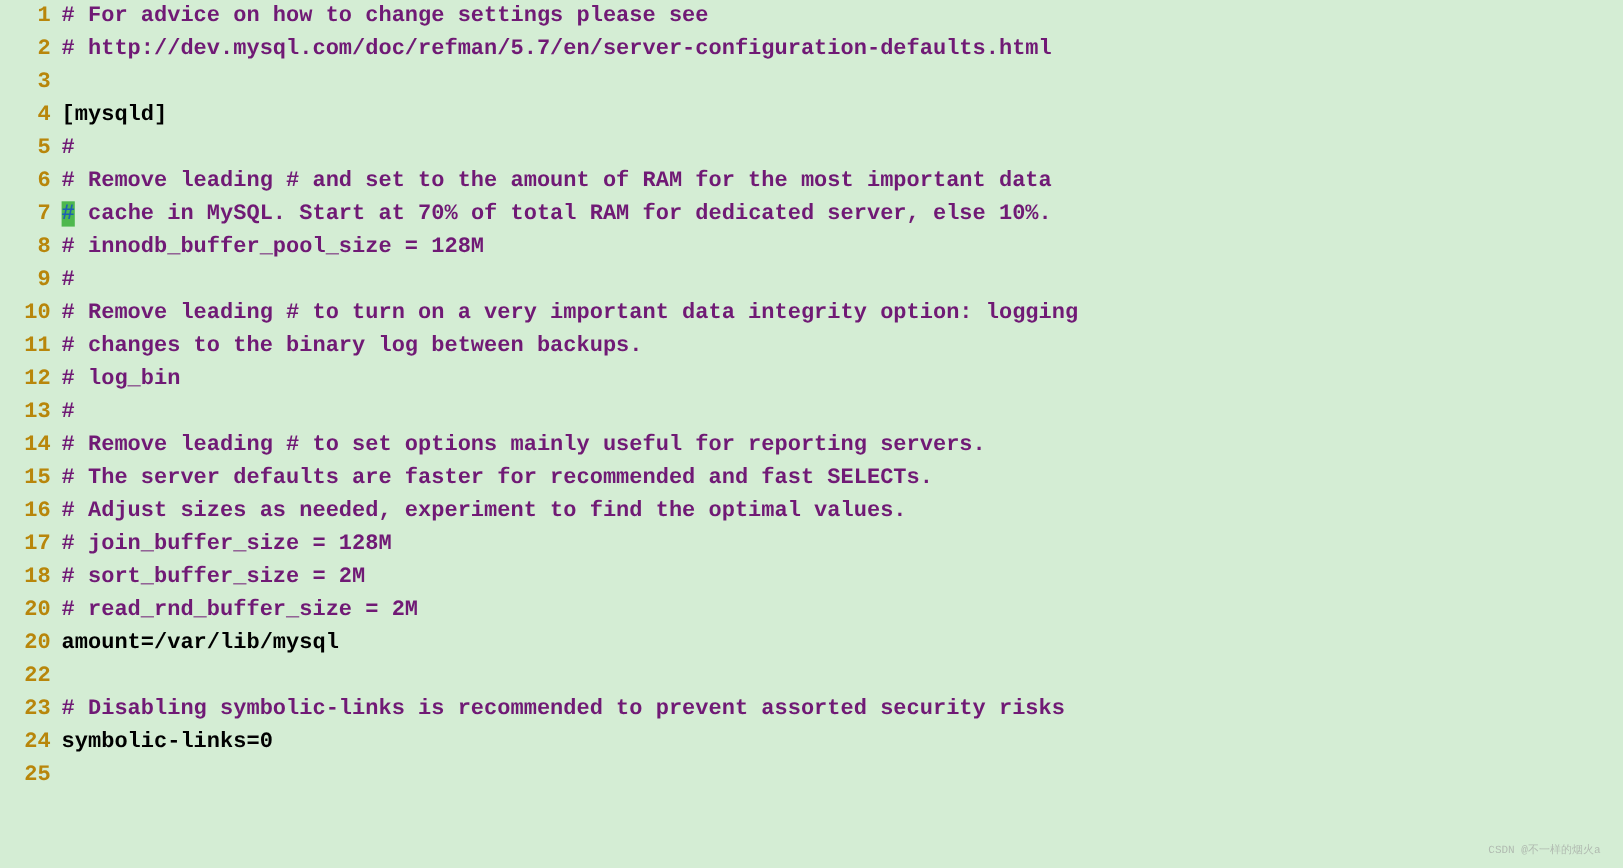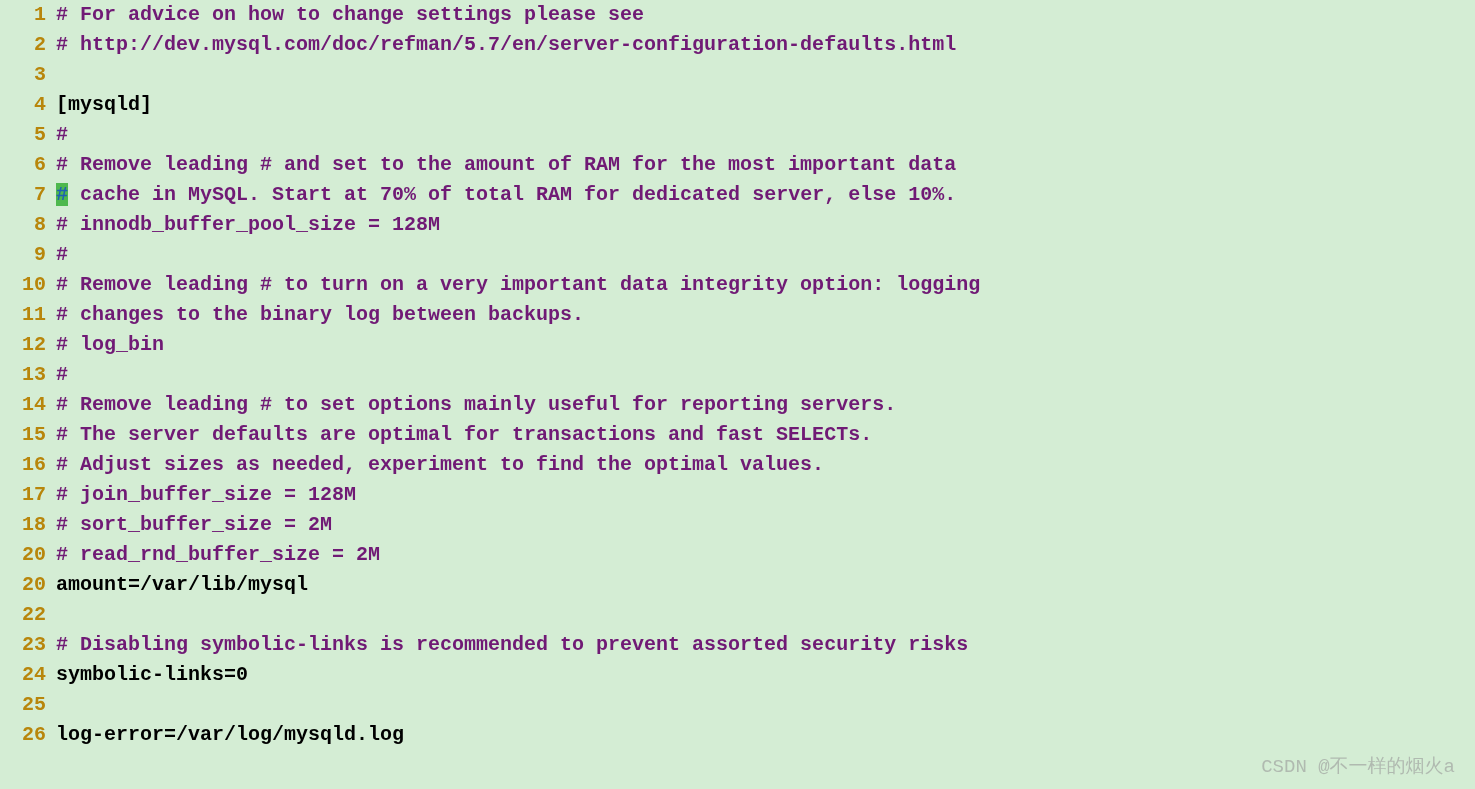--- a/index.html
+++ b/index.html
@@ -46,21 +46,21 @@
     }
     .cursor-highlight {
       background-color: #4eb84e;
       color: #1e5fb3;
     }
     .watermark {
       position: absolute;
       bottom: 10px;
       right: 20px;
       color: #999;
-      font-size: 19px;
+      font-size: 10px;
       font-weight: normal;
       opacity: 0.6;
     }
   </style>
 </head>
 <body>
 
 <div class="editor" id="editor">
     <div class="line"><span class="line-number">1</span><span class="line-content"><span class="comment"># For advice on how to change settings please see</span></span></div>
     <div class="line"><span class="line-number">2</span><span class="line-content"><span class="comment"># http://dev.mysql.com/doc/refman/5.7/en/server-configuration-defaults.html</span></span></div>
@@ -69,25 +69,24 @@
     <div class="line"><span class="line-number">5</span><span class="line-content"><span class="comment">#</span></span></div>
     <div class="line"><span class="line-number">6</span><span class="line-content"><span class="comment"># Remove leading # and set to the amount of RAM for the most important data</span></span></div>
     <div class="line"><span class="line-number">7</span><span class="line-content"><span class="cursor-highlight">#</span><span class="comment"> cache in MySQL. Start at 70% of total RAM for dedicated server, else 10%.</span></span></div>
     <div class="line"><span class="line-number">8</span><span class="line-content"><span class="comment"># innodb_buffer_pool_size = 128M</span></span></div>
     <div class="line"><span class="line-number">9</span><span class="line-content"><span class="comment">#</span></span></div>
     <div class="line"><span class="line-number">10</span><span class="line-content"><span class="comment"># Remove leading # to turn on a very important data integrity option: logging</span></span></div>
     <div class="line"><span class="line-number">11</span><span class="line-content"><span class="comment"># changes to the binary log between backups.</span></span></div>
     <div class="line"><span class="line-number">12</span><span class="line-content"><span class="comment"># log_bin</span></span></div>
     <div class="line"><span class="line-number">13</span><span class="line-content"><span class="comment">#</span></span></div>
     <div class="line"><span class="line-number">14</span><span class="line-content"><span class="comment"># Remove leading # to set options mainly useful for reporting servers.</span></span></div>
-    <div class="line"><span class="line-number">15</span><span class="line-content"><span class="comment"># The server defaults are optimal for transactions and fast SELECTs.</span></span></div>
+    <div class="line"><span class="line-number">15</span><span class="line-content"><span class="comment"># The server defaults are faster for recommended and fast SELECTs.</span></span></div>
     <div class="line"><span class="line-number">16</span><span class="line-content"><span class="comment"># Adjust sizes as needed, experiment to find the optimal values.</span></span></div>
     <div class="line"><span class="line-number">17</span><span class="line-content"><span class="comment"># join_buffer_size = 128M</span></span></div>
     <div class="line"><span class="line-number">18</span><span class="line-content"><span class="comment"># sort_buffer_size = 2M</span></span></div>
     <div class="line"><span class="line-number">20</span><span class="line-content"><span class="comment"># read_rnd_buffer_size = 2M</span></span></div>
     <div class="line"><span class="line-number">20</span><span class="line-content"><span class="plain">amount=/var/lib/mysql</span></span></div>
     <div class="line"><span class="line-number">22</span><span class="line-content"></span></div>
     <div class="line"><span class="line-number">23</span><span class="line-content"><span class="comment"># Disabling symbolic-links is recommended to prevent assorted security risks</span></span></div>
     <div class="line"><span class="line-number">24</span><span class="line-content"><span class="plain">symbolic-links=0</span></span></div>
     <div class="line"><span class="line-number">25</span><span class="line-content"></span></div>
-    <div class="line"><span class="line-number">26</span><span class="line-content"><span class="plain">log-error=/var/log/mysqld.log</span></span></div>
   </div>
 <div class="watermark">CSDN @不一样的烟火a</div>
 
 </body></html>

